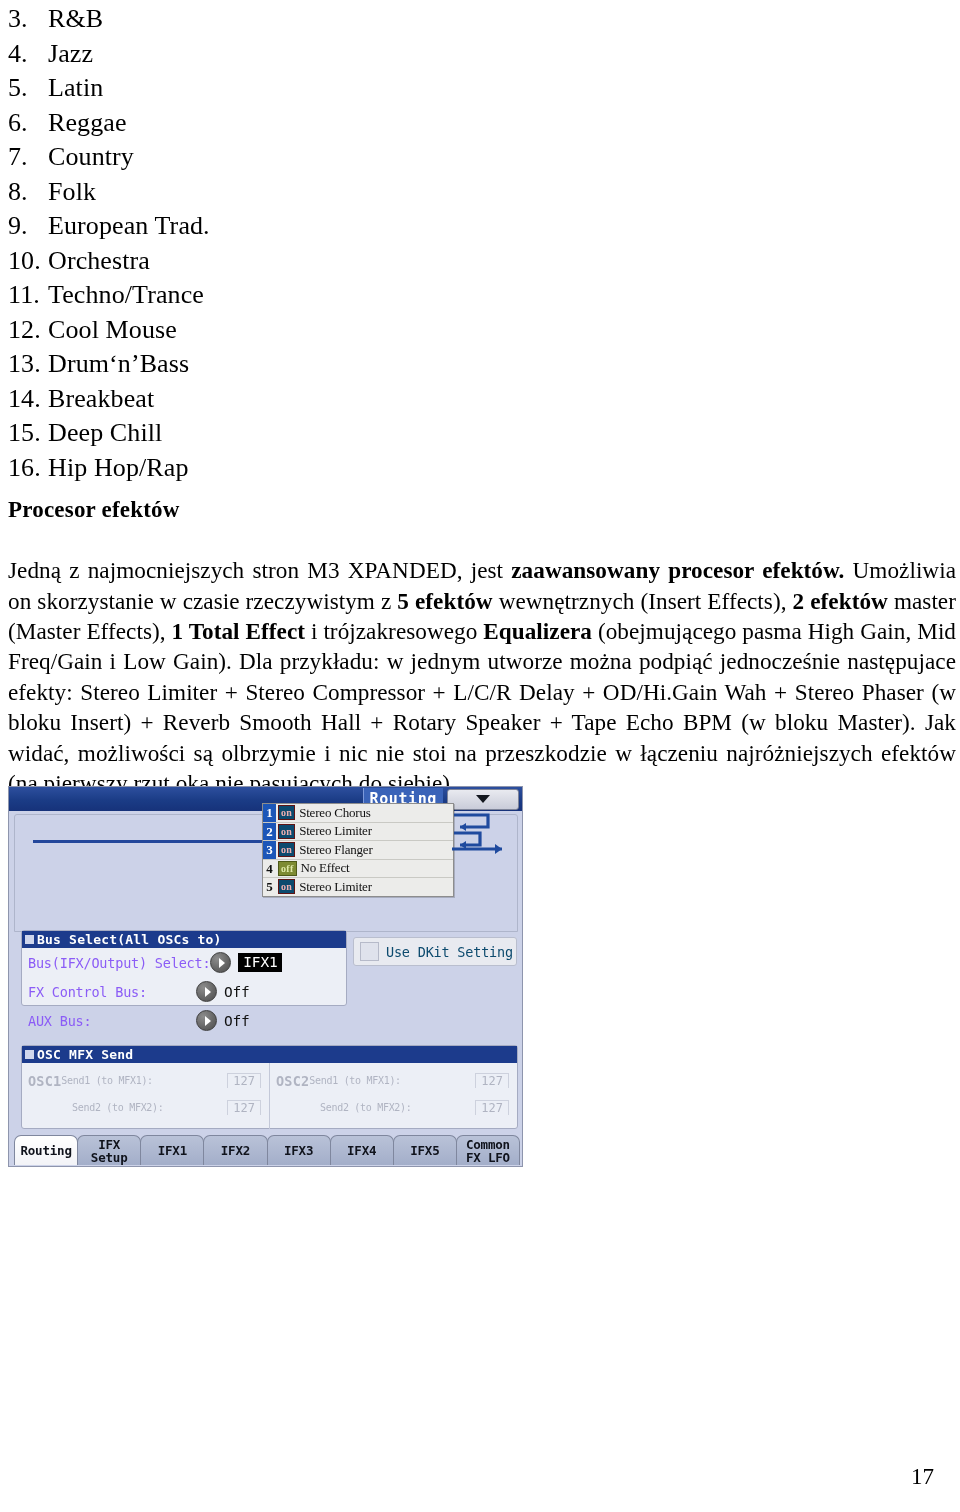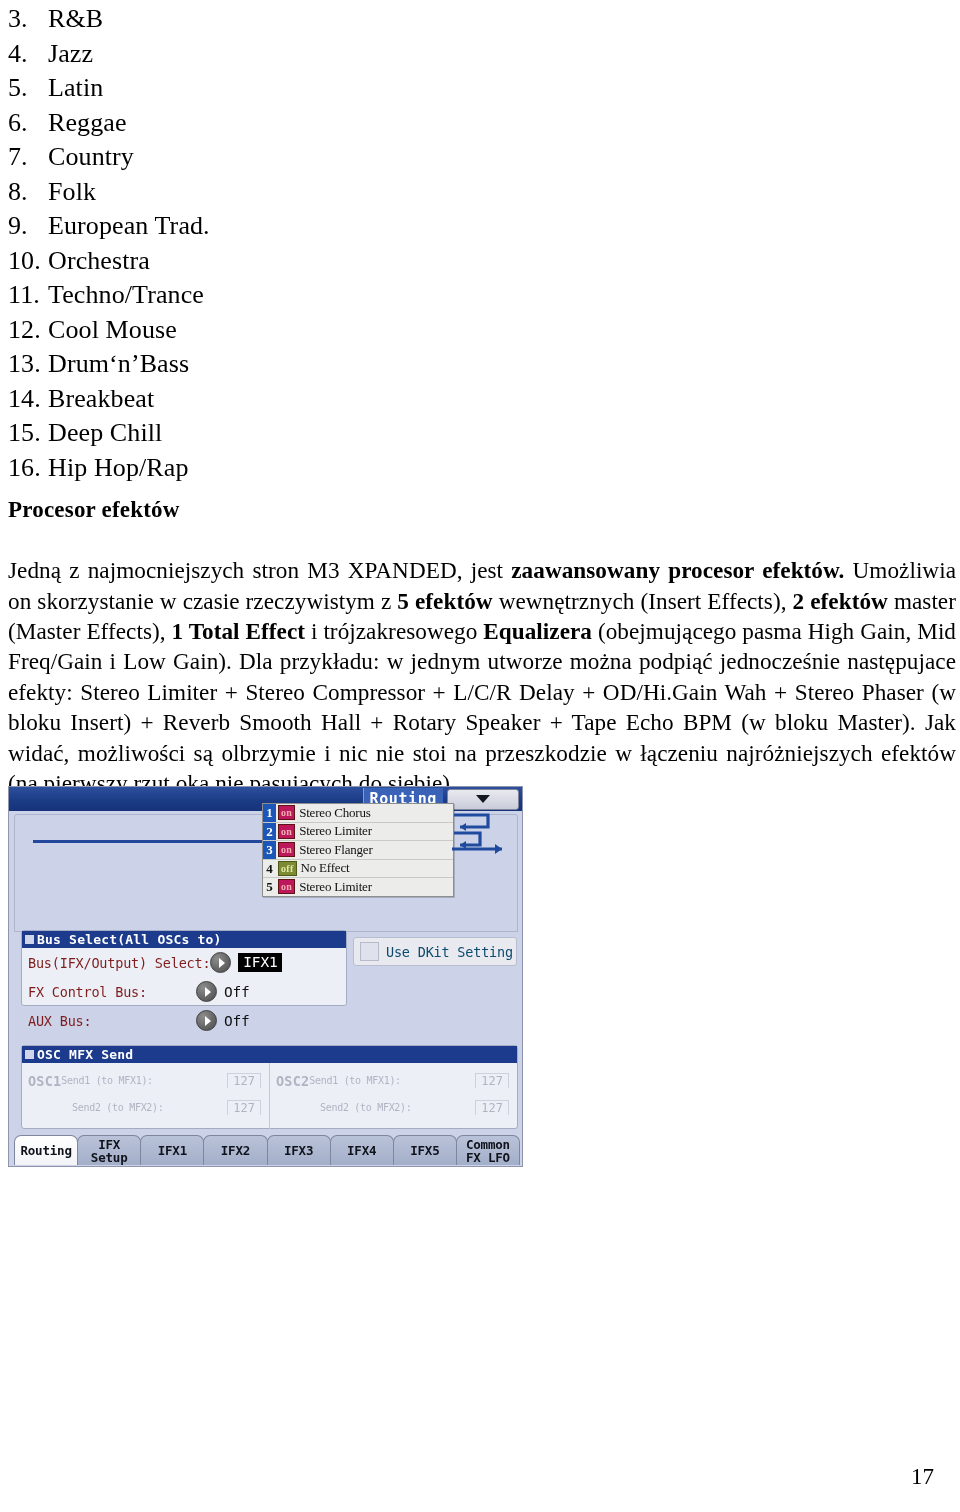--- a/index.html
+++ b/index.html
@@ -189,21 +189,21 @@
   }
   .fx-badge {
     font-size: 10px;
     font-weight: bold;
     line-height: 11px;
     padding: 1px 2px 1px 2px;
     margin: 0 4px 0 2px;
     letter-spacing: .3px;
     border: 1px solid #5f1414;
   }
-  .fx-badge.on  { background:#be185d; color:#f0b0b0; border-color:#5f1414;text-align:right; }
+  .fx-badge.on  { background:#0c4a6e; color:#f0b0b0; border-color:#5f1414;text-align:right; }
   .fx-badge.off { background:#7d8a32; color:#dfe8a8; border-color:#4f5a18; }
   .fx-name {
     font-size: 13px;
     color: #111;
     letter-spacing: -.2px;
     white-space: nowrap;
   }
 
   
   .arrows { position: absolute; left: 452px; top: 806px; width: 62px; height: 62px; }
@@ -240,21 +240,21 @@
     white-space: nowrap;
   }
   .bus-row {
     display: flex;
     align-items: center;
     height: 29px;
     padding-left: 6px;
   }
   .bus-label {
     font-size: 13.5px;
-    color: #7f1d1d;
+    color: #8b5cf6;
     letter-spacing: -.2px;
     white-space: nowrap;
   }
   .bus-ctrl {
     display: flex;
     align-items: center;
     margin-left: auto;
     width: 150px;
   }
   .arrow-btn {

